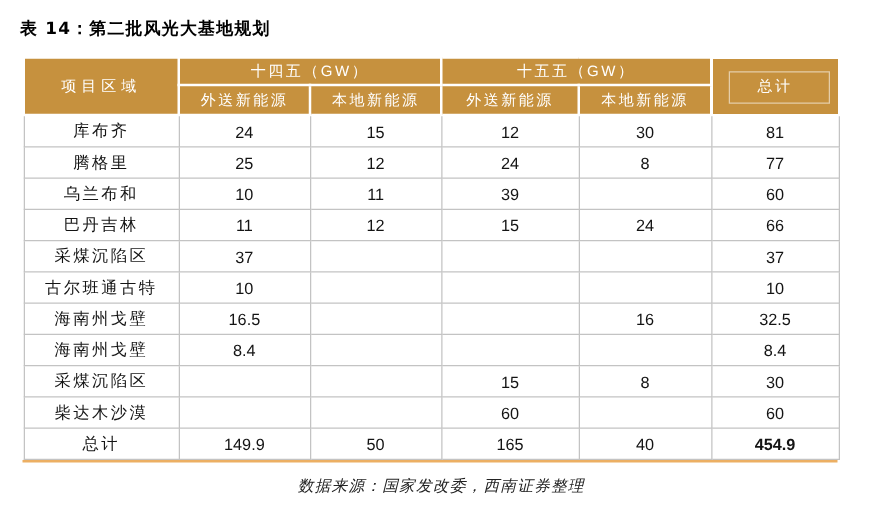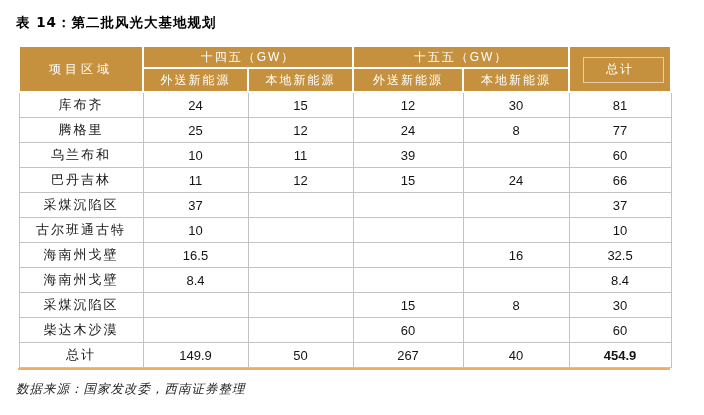--- a/index.html
+++ b/index.html
@@ -41,20 +41,21 @@
   tbody tr.total-row td.grand-total{font-weight:bold;}
   .bottom-rule{
     width:652px;height:2px;background:#ECAF63;
     margin-left:4px;
   }
   .source{
     margin:11px 0 0 2px;
     font-family:"Liberation Serif","DejaVu Serif",serif;
     font-style:italic;font-size:12.5px;color:#222;
     letter-spacing:1px;
+    text-align:center;
   }
 </style>
 </head>
 <body>
 
 <div class="page">
 
   <div class="title">表 14：第二批风光大基地规划</div>
 
   <table class="base">
@@ -161,21 +162,21 @@
         <td></td>
         <td></td>
         <td>60</td>
         <td></td>
         <td>60</td>
       </tr>
       <tr class="total-row">
         <td class="region">总计</td>
         <td>149.9</td>
         <td>50</td>
-        <td>267</td>
+        <td>165</td>
         <td>40</td>
         <td class="grand-total">454.9</td>
       </tr>
     </tbody>
   </table>
 
   <div class="bottom-rule"></div>
 
   <div class="source">数据来源：国家发改委，西南证券整理</div>
 

